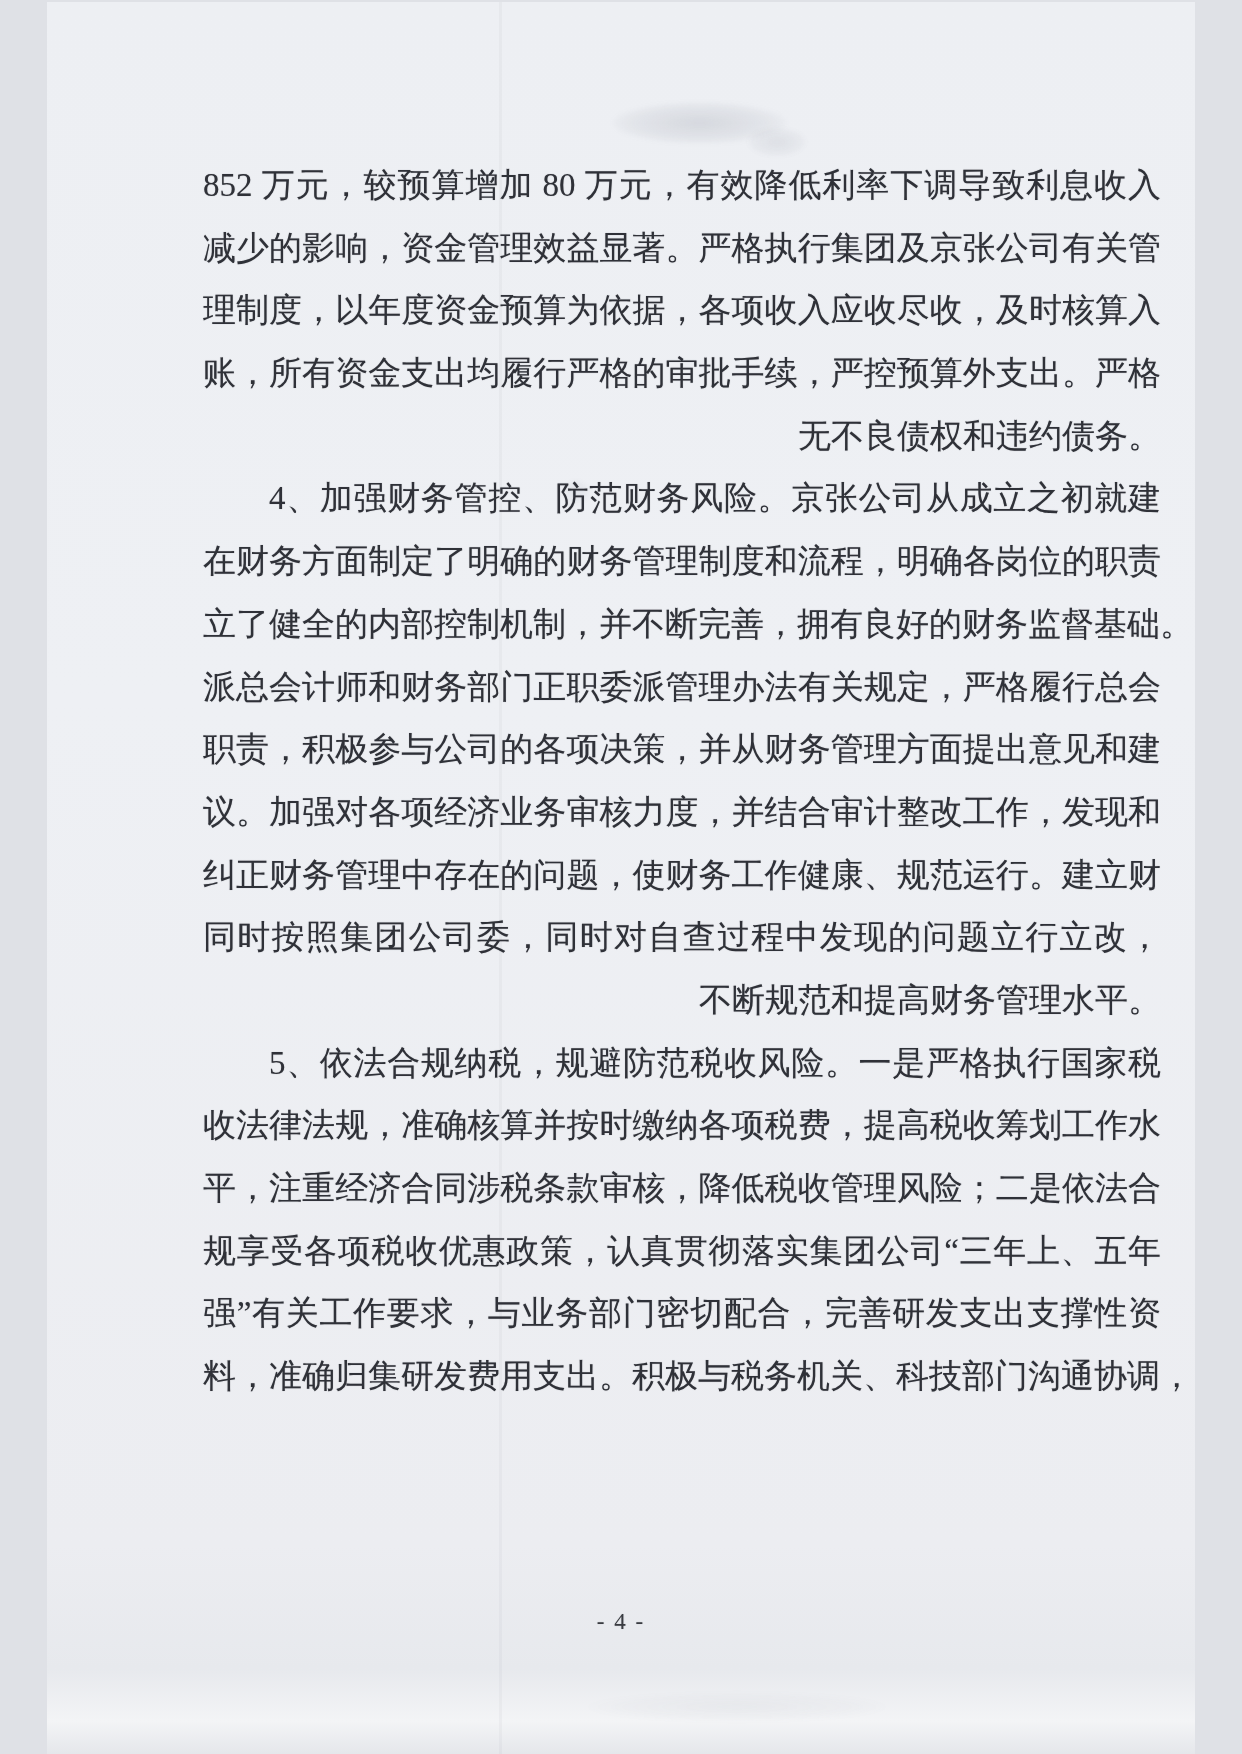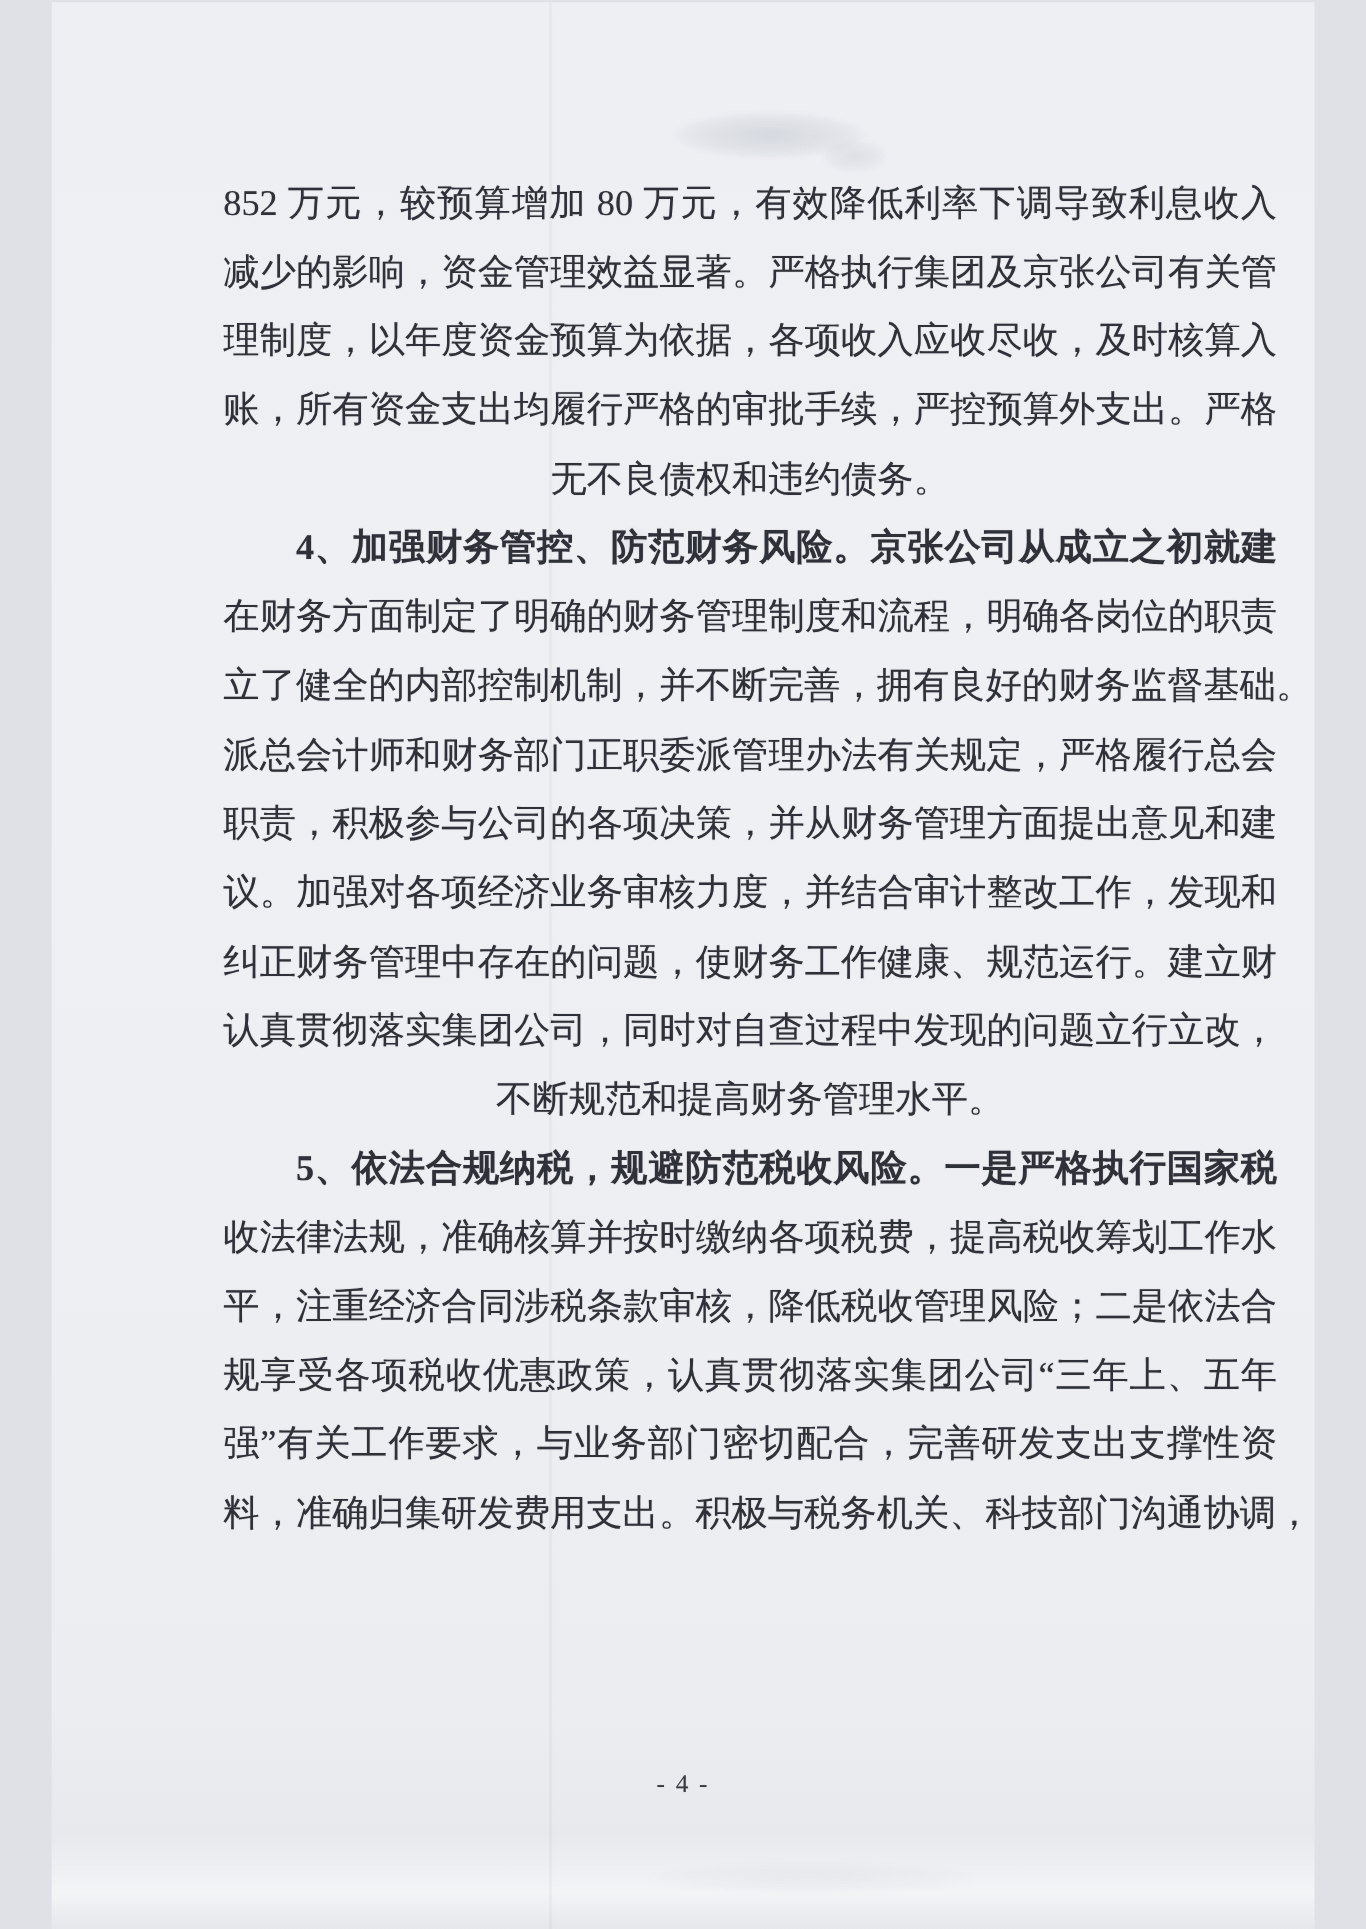--- a/index.html
+++ b/index.html
@@ -49,30 +49,29 @@
     position: absolute;
     left: 156px;
     top: 152px;
     width: 958px;
   }
   .line {
     height: 62.7px;
     line-height: 62.7px;
     font-size: 33px;
     white-space: nowrap;
-    text-align: center;
+    text-align: right;
     text-shadow: 0 0 1px rgba(47, 49, 56, 0.38);
   }
   .line.fill {
     text-align: justify;
     text-align-last: justify;
   }
   .line.indent {
     padding-left: 66px;
-    font-weight: bold;
   }
   .footer {
     position: absolute;
     top: 1607px;
     left: 0;
     width: 100%;
     text-align: center;
     font-size: 23px;
     letter-spacing: 2px;
     color: #393b41;
@@ -97,21 +96,21 @@
       <div class="line fill">理制度，以年度资金预算为依据，各项收入应收尽收，及时核算入</div>
       <div class="line fill">账，所有资金支出均履行严格的审批手续，严控预算外支出。严格</div>
       <div class="line">无不良债权和违约债务。</div>
       <div class="line fill indent">4、加强财务管控、防范财务风险。京张公司从成立之初就建</div>
       <div class="line fill">在财务方面制定了明确的财务管理制度和流程，明确各岗位的职责</div>
       <div class="line fill">立了健全的内部控制机制，并不断完善，拥有良好的财务监督基础。</div>
       <div class="line fill">派总会计师和财务部门正职委派管理办法有关规定，严格履行总会</div>
       <div class="line fill">职责，积极参与公司的各项决策，并从财务管理方面提出意见和建</div>
       <div class="line fill">议。加强对各项经济业务审核力度，并结合审计整改工作，发现和</div>
       <div class="line fill">纠正财务管理中存在的问题，使财务工作健康、规范运行。建立财</div>
-      <div class="line fill">认真贯彻落实集团公司，同时对自查过程中发现的问题立行立改，</div>
+      <div class="line fill">同时按照集团公司委，同时对自查过程中发现的问题立行立改，</div>
       <div class="line">不断规范和提高财务管理水平。</div>
       <div class="line fill indent">5、依法合规纳税，规避防范税收风险。一是严格执行国家税</div>
       <div class="line fill">收法律法规，准确核算并按时缴纳各项税费，提高税收筹划工作水</div>
       <div class="line fill">平，注重经济合同涉税条款审核，降低税收管理风险；二是依法合</div>
       <div class="line fill">规享受各项税收优惠政策，认真贯彻落实集团公司“三年上、五年</div>
       <div class="line fill">强”有关工作要求，与业务部门密切配合，完善研发支出支撑性资</div>
       <div class="line fill">料，准确归集研发费用支出。积极与税务机关、科技部门沟通协调，</div>
     </div>
 
   <div class="footer">- 4 -</div>

